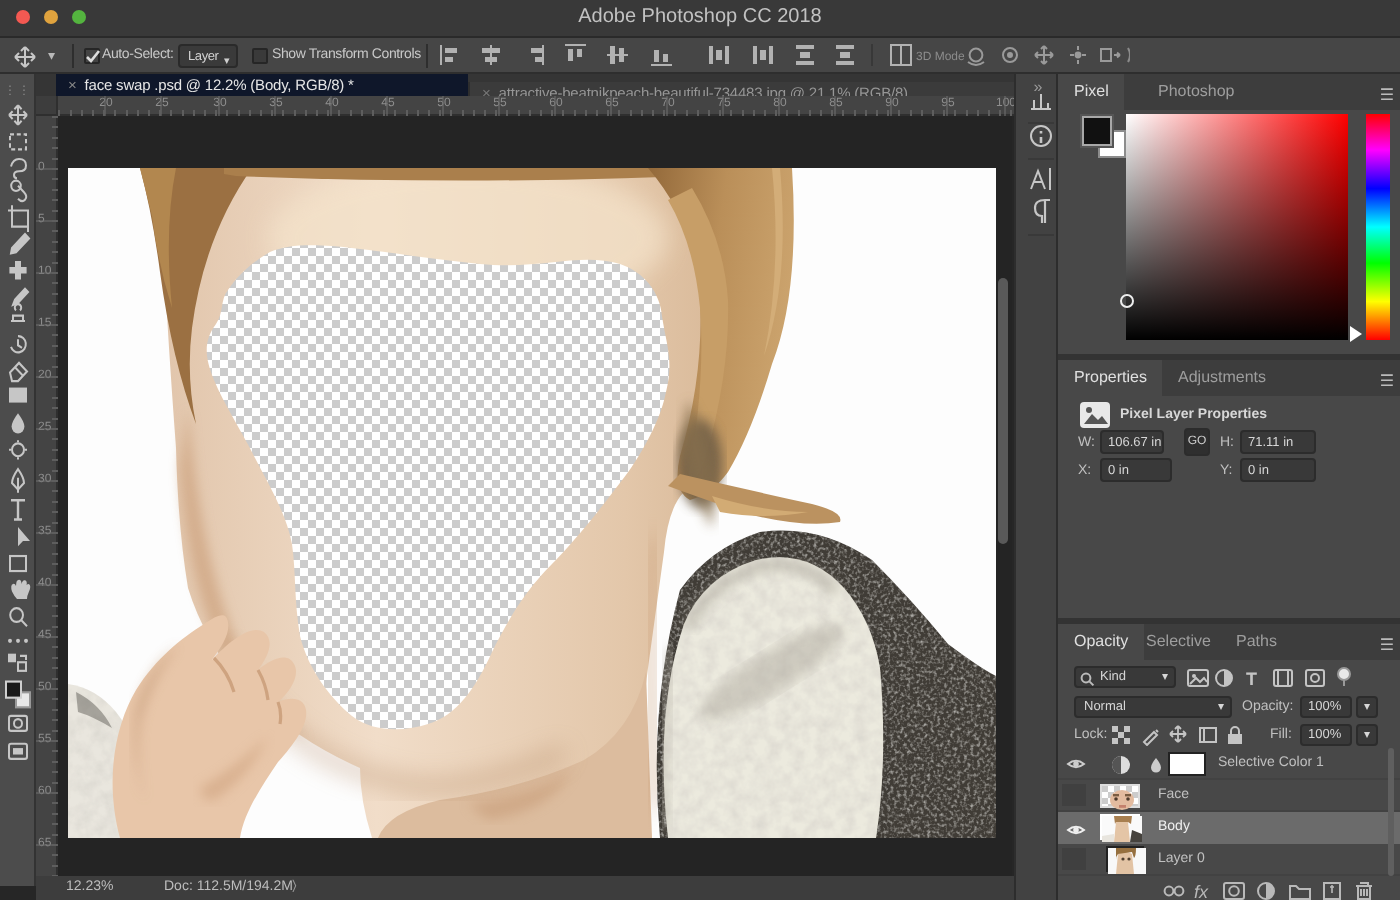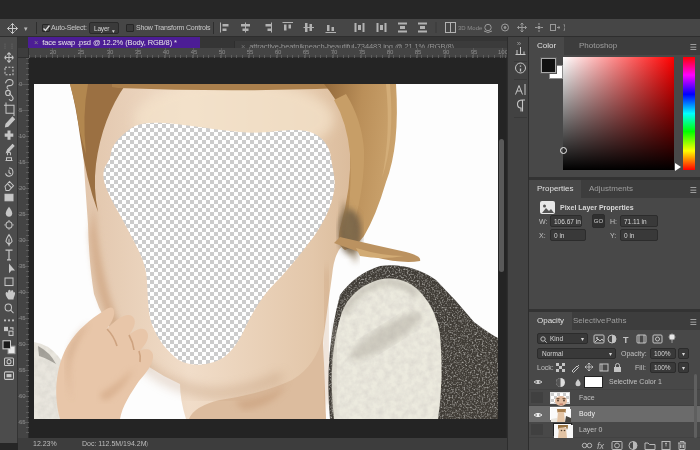--- a/index.html
+++ b/index.html
@@ -13,21 +13,21 @@
 #title-text { position:absolute; top:3px; width:700px; text-align:center; color:#c2c2c2; font-size:10px; }
 
 #optbar { position:absolute; left:0; top:19px; width:700px; height:18px; background:#464646; border-bottom:1px solid #2e2e2e; color:#c9c9c9; font-size:7px; letter-spacing:-0.2px; }
 .opt { position:absolute; top:0; height:18px; line-height:18px; }
 .cbx { position:absolute; top:5px; width:8px; height:8px; background:#3a3a3a; border:1px solid #262626; border-radius:1px; }
 .drop { position:absolute; top:3px; height:12px; background:#3a3a3a; border:1px solid #2a2a2a; border-radius:2px; color:#d4d4d4; font-size:7px; line-height:11px; padding-left:5px; }
 .oicon { position:absolute; top:4px; color:#b9b9b9; font-size:9px; line-height:10px;}
 .vsep { position:absolute; top:3px; width:1px; height:12px; background:#2e2e2e; }
 
 #tabbar { position:absolute; left:0; top:37px; width:700px; height:11px; background:#353535; }
-#tab1 { position:absolute; left:28px; top:0; width:172px; height:11px; background:#4c1d95; color:#e6e6e6; font-size:7.5px; letter-spacing:-0.1px; line-height:11px; white-space:nowrap; overflow:hidden;}
+#tab1 { position:absolute; left:28px; top:0; width:206px; height:11px; background:#0f172a; color:#e6e6e6; font-size:7.5px; letter-spacing:-0.1px; line-height:11px; white-space:nowrap; overflow:hidden;}
 #tab2 { position:absolute; left:234px; top:4px; width:286px; height:11px; background:#3b3b3b; color:#969696; font-size:7.5px; letter-spacing:-0.1px; line-height:11px; border-left:1px solid #2e2e2e; white-space:nowrap; overflow:hidden;}
 
 #toolbar { position:absolute; left:0; top:37px; width:18px; height:406px; background:#4c4c4c; border-right:1px solid #333; }
 .tool { position:absolute; left:0; width:18px; text-align:center; color:#c8c8c8; font-size:9px; line-height:10px; }
 
 #hruler { position:absolute; left:18px; top:48px; width:489px; height:10px; background:#444; border-bottom:1px solid #2f2f2f; }
 #vruler { position:absolute; left:18px; top:58px; width:11px; height:385px; background:#444; border-right:1px solid #2f2f2f; }
 .rnum { position:absolute; color:#8e8e8e; font-size:6px; }
 .rtick { position:absolute; background:#6e6e6e; }
 
@@ -44,20 +44,26 @@
 .ptab { position:absolute; top:0; height:18px; font-size:8px; line-height:18px; padding:0 8px; color:#9e9e9e; }
 .ptab.active { background:#484848; color:#e0e0e0; }
 .pmenu { position:absolute; right:3px; top:6px; color:#bbb; font-size:8px; letter-spacing:0;}
 .ibox { position:absolute; background:#393939; border:1px solid #2c2c2c; border-radius:2px; color:#d6d6d6; font-size:6.5px; }
 .lbl { position:absolute; color:#c0c0c0; font-size:7px; }
 </style>
 </head>
 <body>
 <div id="app">
 
+  <div id="titlebar">
+    <div class="tl" style="left:8px; background:#f45952;"></div>
+    <div class="tl" style="left:22px; background:#e0a33e;"></div>
+    <div class="tl" style="left:36px; background:#54b43f;"></div>
+    <div id="title-text">Adobe Photoshop CC 2018</div>
+  </div>
 
   <div id="optbar">
     <svg class="abs" style="left:5px;top:3px" width="16" height="13" viewBox="0 0 16 13">
         <g stroke="#c8c8c8" fill="none" stroke-width="1">
           <path d="M7.5 1.5 v10 M2.5 6.5 h10"></path>
           <path d="M7.5 1.5 l-2 2 M7.5 1.5 l2 2 M2.5 6.5 l2-2 M2.5 6.5 l2 2 M12.5 6.5 l-2-2 M12.5 6.5 l-2 2 M7.5 11.5 l-2-2 M7.5 11.5 l2-2"></path>
         </g>
       </svg>
     <div class="oicon" style="left:24px; top:5px; font-size:7px;">▾</div>
     <div class="vsep" style="left:36px;"></div>
@@ -408,21 +414,21 @@
       </g>
       <g stroke="#393939">
           <path d="M0 24.5 h13 M0 42.5 h13 M0 80.5 h13"></path>
         </g>
     </svg>
   </div>
 
   <div id="panels">
 
     <div class="phead" style="top:0;">
-      <div class="ptab active" style="left:0;">Color</div>
+      <div class="ptab active" style="left:0;">Pixel</div>
       <div class="ptab" style="left:42px;">Photoshop</div>
       <div class="pmenu">☰</div>
     </div>
     <div class="abs" style="left:0; top:18px; width:171px; height:122px; background:#484848;">
       <div class="abs" style="left:20px; top:10px; width:14px; height:14px; background:#fff; border:1px solid #8c8c8c;"></div>
       <div class="abs" style="left:12px; top:3px; width:15px; height:15px; background:#111; border:1px solid #a8a8a8; outline:1px solid #555;"></div>
       <div class="abs" style="left:34px; top:2px; width:111px; height:113px; background:
         linear-gradient(to bottom, rgba(0,0,0,0) 0%, #000 100%),
         linear-gradient(to right, #ffffff 0%, #ff0000 100%);"></div>
       <div class="abs" style="left:31px; top:92px; width:7px; height:7px; border:1.5px solid #eee; border-radius:50%;"></div>
@@ -453,21 +459,21 @@
       <div class="lbl" style="left:10px; top:34px;">X:</div>
       <div class="ibox" style="left:21px; top:31px; width:36px; height:12px; line-height:11px; padding-left:3px;">0 in</div>
       <div class="lbl" style="left:81px; top:34px;">Y:</div>
       <div class="ibox" style="left:91px; top:31px; width:38px; height:12px; line-height:11px; padding-left:3px;">0 in</div>
     </div>
 
     <div class="abs" style="left:0; top:272px; width:171px; height:3px; background:#333;"></div>
     <div class="phead" style="top:275px;">
       <div class="ptab active" style="left:0;">Opacity</div>
       <div class="ptab" style="left:36px;">Selective</div>
-      <div class="ptab" style="left:69px;text-align:center;">Paths</div>
+      <div class="ptab" style="left:81px;text-align:center;">Paths</div>
       <div class="pmenu">☰</div>
     </div>
     <div class="abs" style="left:0; top:293px; width:171px; height:157px; background:#484848;">
 
       <div class="ibox" style="left:8px; top:3px; width:51px; height:11px; line-height:10px; padding-left:12px;">Kind
         <span style="position:absolute; right:3px; font-size:6px;">▾</span>
         <svg style="position:absolute; left:2px; top:2px;" width="8" height="8">
             <circle cx="3" cy="3" r="2.2" fill="none" stroke="#bbb"></circle>
             <path d="M4.7 4.7 l2 2" stroke="#bbb"></path>
           </svg>

